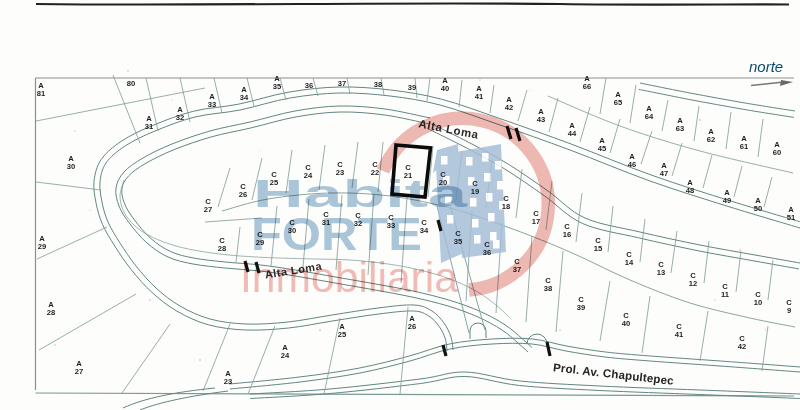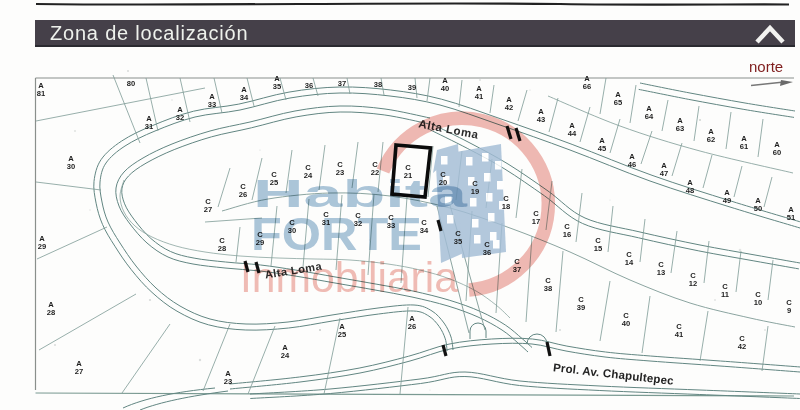--- a/index.html
+++ b/index.html
@@ -3,34 +3,26 @@
 <meta charset="utf-8">
 <style>
 html,body{margin:0;padding:0;background:#ffffff;}
 #page{position:relative;width:800px;height:410px;background:#fdfdfc;overflow:hidden;
       font-family:"Liberation Sans", sans-serif;}
 #bar{position:absolute;left:35px;top:20px;width:760px;height:27px;background:#454049;
      border-bottom:2px solid #2a2a30;box-sizing:border-box;}
 #bar .t{position:absolute;left:15px;top:2px;color:#eef1ec;font-size:20px;letter-spacing:0.8px;}
 #chev{position:absolute;right:8px;top:4px;}
 #escala{position:absolute;left:50px;top:51px;color:#474747;font-size:14.5px;}
-#norte{position:absolute;left:749px;top:58px;color:#7f1d1d;font-size:15px;}
+#norte{position:absolute;left:749px;top:58px;color:#0c4a6e;font-size:15px;font-style:italic;}
 </style>
 </head>
 <body>
 <div id="page">
 
-<div id="bar">
-
-  <div class="t">Zona de localización</div>
-
-  <svg id="chev" width="34" height="22">
-        <polyline points="4,18 17,4 30,18" stroke="#f2f2f0" stroke-width="4.5" fill="none"></polyline>
-      </svg>
-</div>
 
 
 <div id="norte">norte</div>
 
 <svg width="800" height="410" viewBox="0 0 800 410" style="position:absolute;left:0;top:0">
 
 <g stroke="#8a8f8c" stroke-width="1.2" fill="none">
         <path d="M35.5,78 L794,78"></path>
         <path d="M35.5,78 L35.5,390"></path>
         <path d="M35.5,393 L794,396" stroke="#7a9a92"></path>

